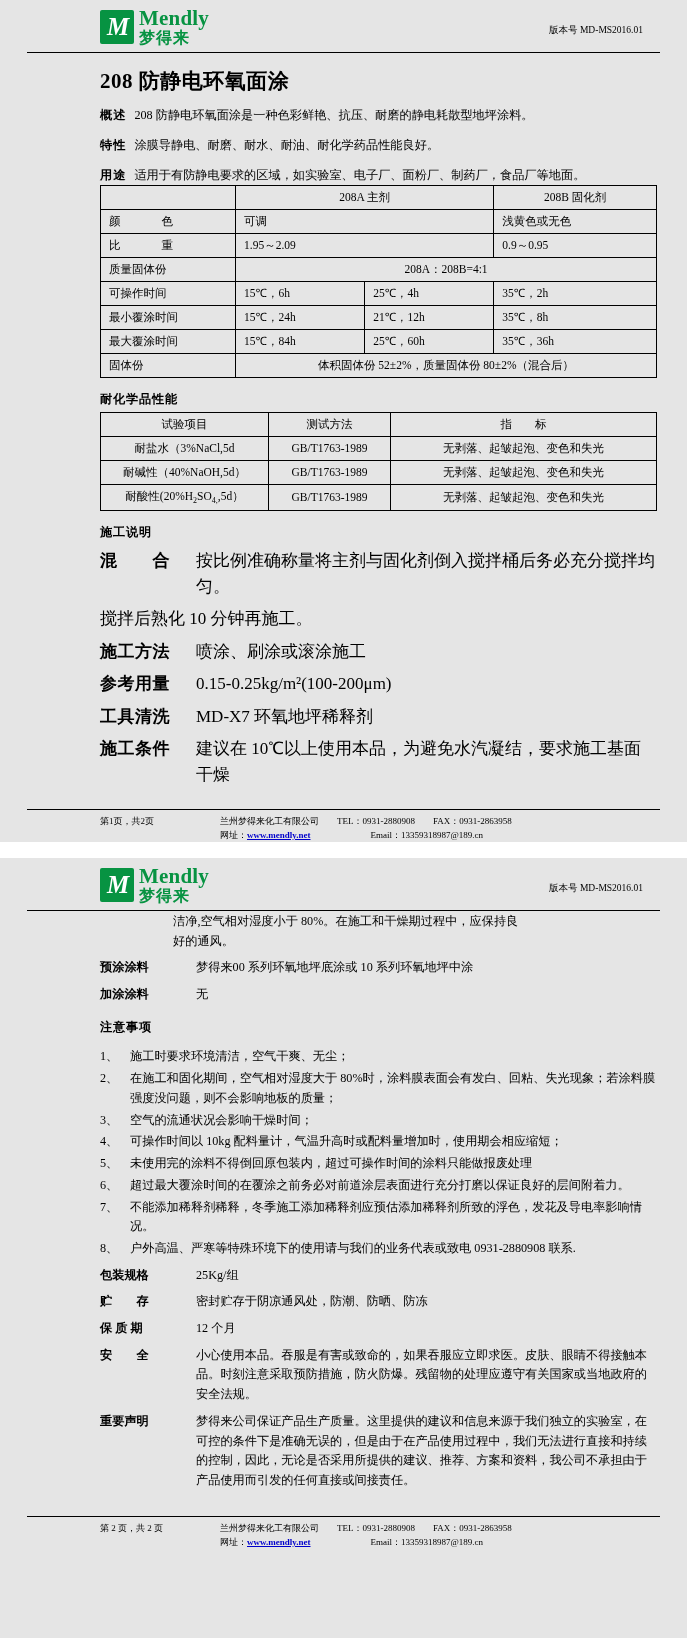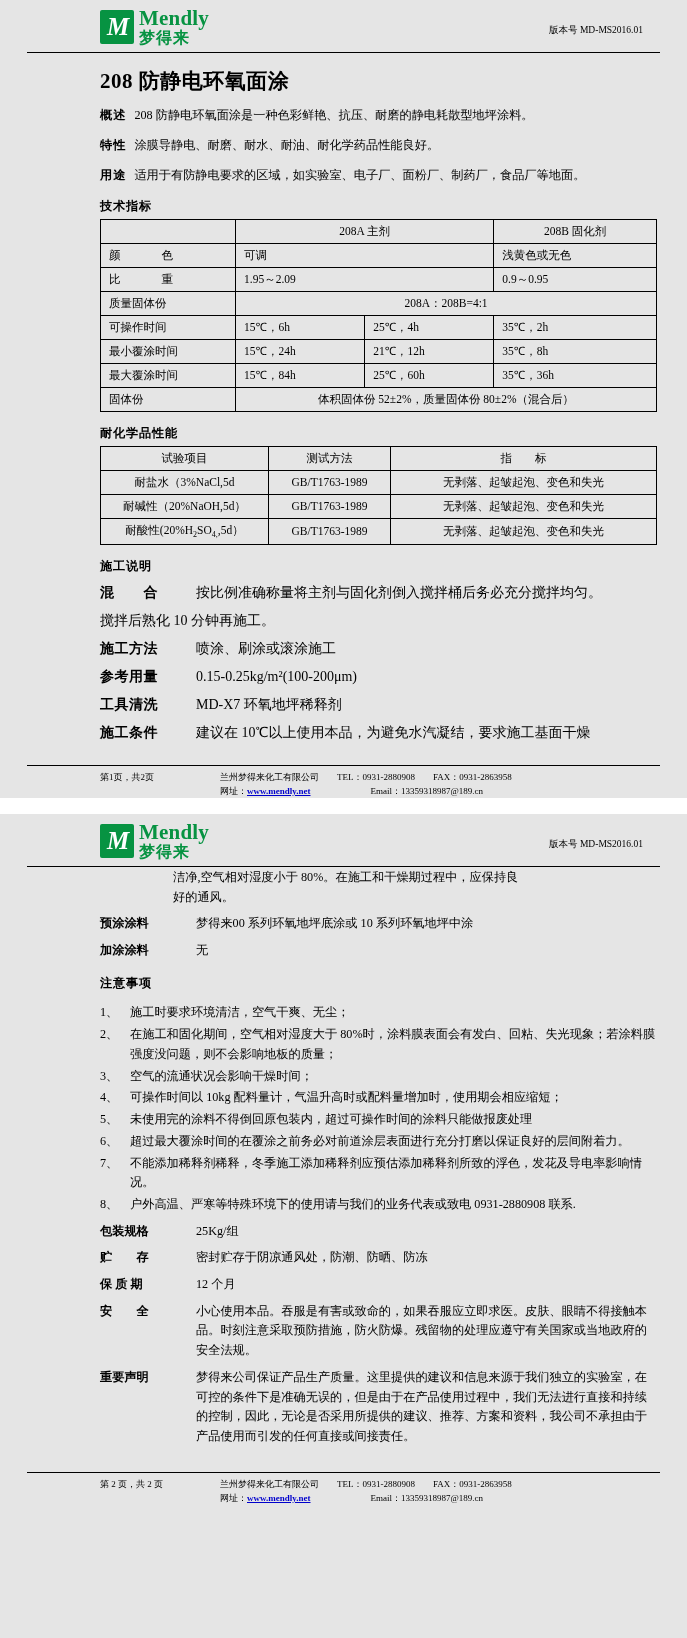--- a/index.html
+++ b/index.html
@@ -140,21 +140,21 @@
   .t-spec td:first-child { width: 135px; text-align: left; }
   .t-chem td:first-child { width: 168px; }
   .t-chem td:nth-child(2) { width: 122px; }
 
   .sp { letter-spacing: 6px; }
   sub { font-size: 8px; }
 
   
   .info-row {
     display: flex;
-    font-size: 14px;
+    font-size: 17px;
     margin-top: 7px;
     line-height: 1.5;
   }
   .info-row .k {
     flex: 0 0 96px;
     font-weight: bold;
     letter-spacing: .5px;
   }
   .info-row .v { flex: 1 1 auto; }
   .mono { font-family: "Liberation Serif", serif; }
@@ -239,21 +239,20 @@
     </div>
     <div class="row">
       <div class="lbl">特性</div>
       <div class="val">涂膜导静电、耐磨、耐水、耐油、耐化学药品性能良好。</div>
     </div>
     <div class="row">
       <div class="lbl">用途</div>
       <div class="val">适用于有防静电要求的区域，如实验室、电子厂、面粉厂、制药厂，食品厂等地面。</div>
     </div>
 
-    <div class="sec-title">技术指标</div>
 
     <table class="t-spec">
       <tbody>
           <tr>
         <td></td>
         <td colspan="2">208A 主剂</td>
         <td colspan="2">208B 固化剂</td>
       </tr>
       <tr>
         <td class="l sp">颜　　色</td>
@@ -302,21 +301,21 @@
         <td>试验项目</td>
         <td>测试方法</td>
         <td>指　　标</td>
       </tr>
       <tr>
         <td>耐盐水（3%NaCl,5d</td>
         <td>GB/T1763-1989</td>
         <td>无剥落、起皱起泡、变色和失光</td>
       </tr>
       <tr>
-        <td>耐碱性（20%NaOH,5d）</td>
+        <td>耐碱性（40%NaOH,5d）</td>
         <td>GB/T1763-1989</td>
         <td>无剥落、起皱起泡、变色和失光</td>
       </tr>
       <tr>
         <td>耐酸性(20%H<sub>2</sub>SO<sub>4,</sub>,5d）</td>
         <td>GB/T1763-1989</td>
         <td>无剥落、起皱起泡、变色和失光</td>
       </tr>
     </tbody>
       </table>

